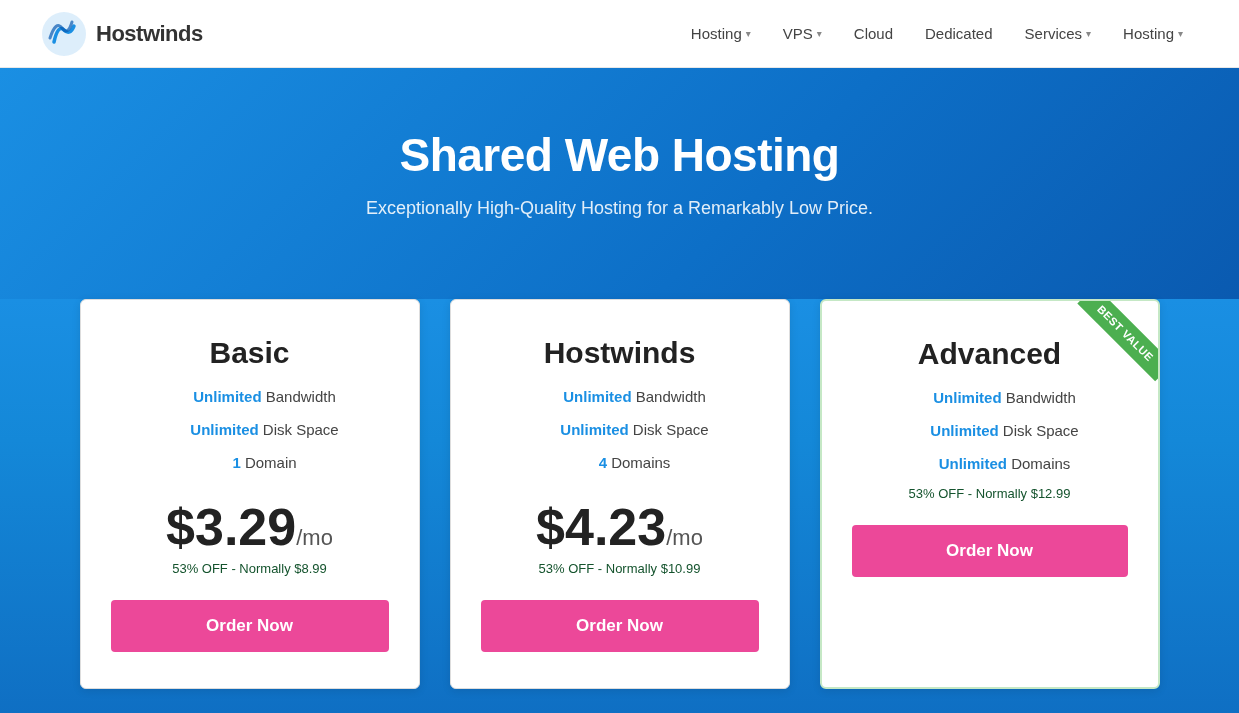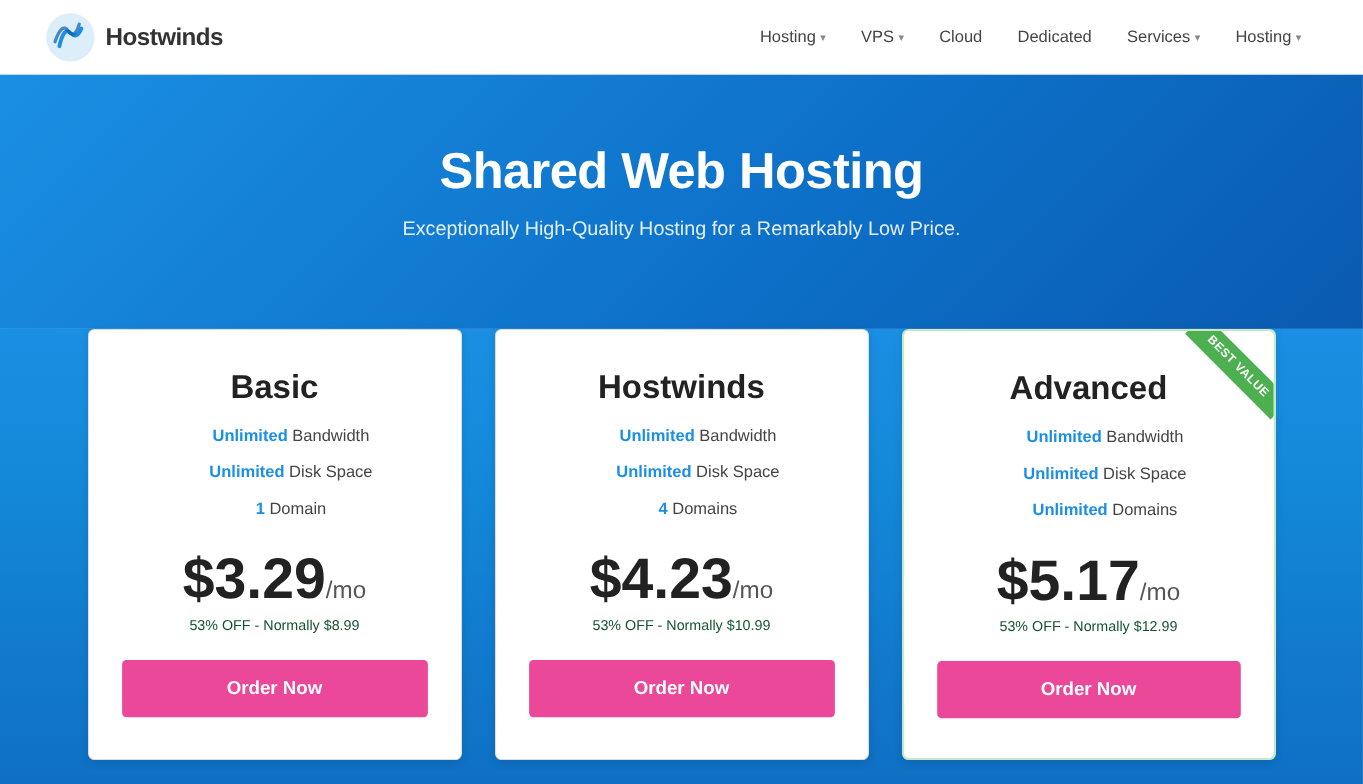--- a/index.html
+++ b/index.html
@@ -272,22 +272,17 @@
     <div class="card-title">Advanced</div>
     <div class="feature-row">
       <span class="highlight">Unlimited</span><span> Bandwidth</span>
     </div>
     <div class="feature-row">
       <span class="highlight">Unlimited</span><span> Disk Space</span>
     </div>
     <div class="feature-row">
       <span class="highlight">Unlimited</span><span> Domains</span>
     </div>
-    <div class="price-area">
-      <span class="price-main">
-        <span>$5.17</span><span class="period">/mo</span>
-      </span>
-    </div>
     <div class="price-note">53% OFF - Normally $12.99</div>
     <button class="order-btn">Order Now</button>
   </div>
 
 </section>
 
 </body></html>

